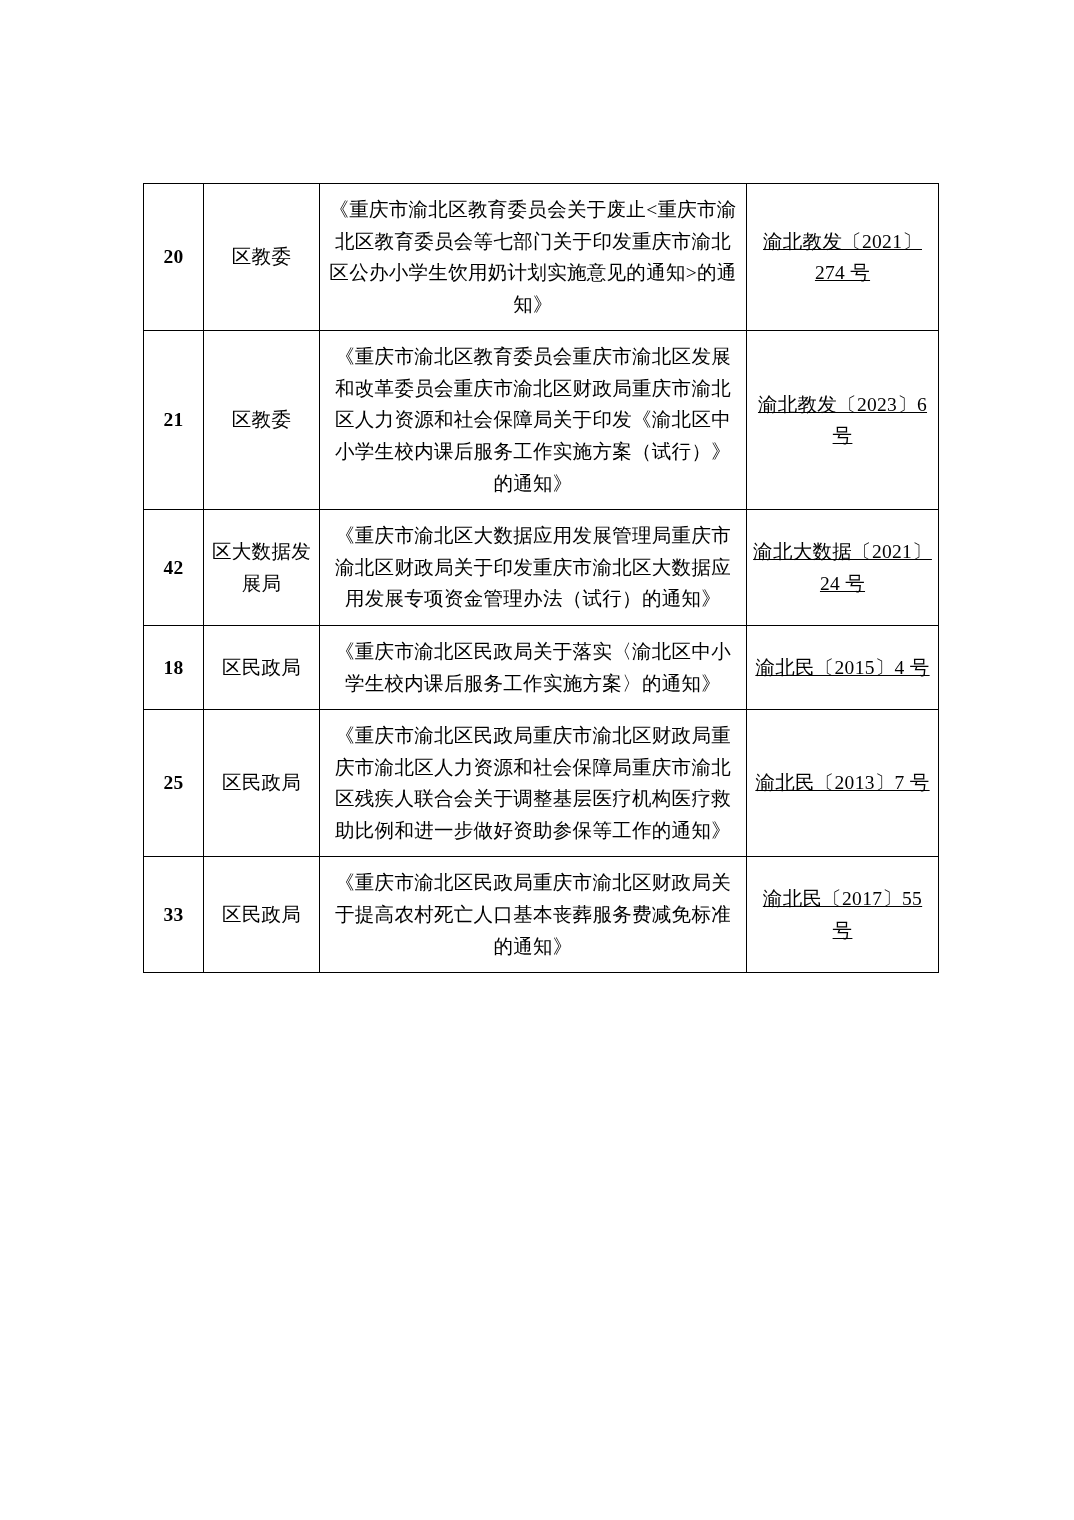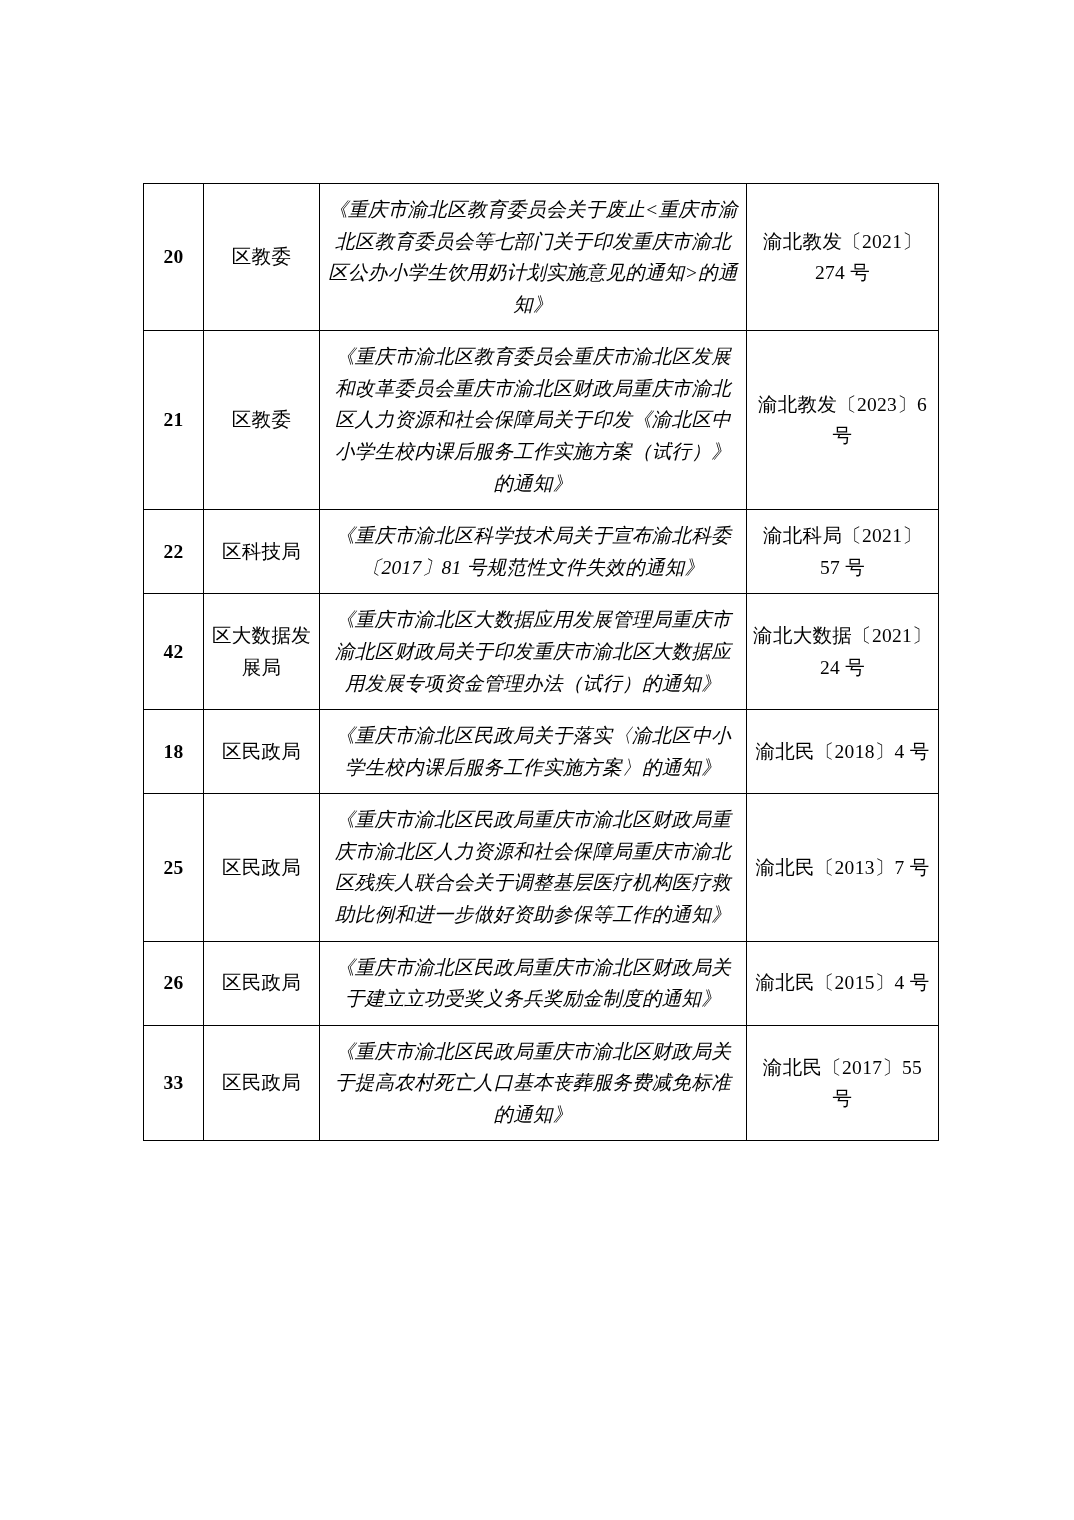--- a/index.html
+++ b/index.html
@@ -49,26 +49,26 @@
     font-weight: bold;
   }
   td.dept {
     font-size: 19.5px;
   }
   td.title {
     text-align: justify;
     text-align-last: center;
     padding-left: 12px;
     padding-right: 12px;
-    font-style: italic;
   }
   td.number {
     font-size: 19.5px;
     padding-left: 8px;
     padding-right: 8px;
+    text-decoration: underline;
   }
 </style>
 </head>
 <body>
 
 <div class="page">
   <div class="doc-table-wrap">
     <table class="doc-table">
       <colgroup>
         <col class="c-num">
@@ -83,48 +83,36 @@
           <td class="title">《重庆市渝北区教育委员会关于废止&lt;重庆市渝北区教育委员会等七部门关于印发重庆市渝北区公办小学生饮用奶计划实施意见的通知&gt;的通知》</td>
           <td class="number">渝北教发〔2021〕274 号</td>
         </tr>
         <tr>
           <td class="num">21</td>
           <td class="dept">区教委</td>
           <td class="title">《重庆市渝北区教育委员会重庆市渝北区发展和改革委员会重庆市渝北区财政局重庆市渝北区人力资源和社会保障局关于印发《渝北区中小学生校内课后服务工作实施方案（试行）》的通知》</td>
           <td class="number">渝北教发〔2023〕6 号</td>
         </tr>
         <tr>
-          <td class="num">22</td>
-          <td class="dept">区科技局</td>
-          <td class="title">《重庆市渝北区科学技术局关于宣布渝北科委〔2017〕81 号规范性文件失效的通知》</td>
-          <td class="number">渝北科局〔2021〕57 号</td>
-        </tr>
-        <tr>
           <td class="num">42</td>
           <td class="dept">区大数据发展局</td>
           <td class="title">《重庆市渝北区大数据应用发展管理局重庆市渝北区财政局关于印发重庆市渝北区大数据应用发展专项资金管理办法（试行）的通知》</td>
           <td class="number">渝北大数据〔2021〕24 号</td>
         </tr>
         <tr>
           <td class="num">18</td>
           <td class="dept">区民政局</td>
           <td class="title">《重庆市渝北区民政局关于落实〈渝北区中小学生校内课后服务工作实施方案〉的通知》</td>
-          <td class="number">渝北民〔2018〕4 号</td>
+          <td class="number">渝北民〔2015〕4 号</td>
         </tr>
         <tr>
           <td class="num">25</td>
           <td class="dept">区民政局</td>
           <td class="title">《重庆市渝北区民政局重庆市渝北区财政局重庆市渝北区人力资源和社会保障局重庆市渝北区残疾人联合会关于调整基层医疗机构医疗救助比例和进一步做好资助参保等工作的通知》</td>
           <td class="number">渝北民〔2013〕7 号</td>
-        </tr>
-        <tr>
-          <td class="num">26</td>
-          <td class="dept">区民政局</td>
-          <td class="title">《重庆市渝北区民政局重庆市渝北区财政局关于建立立功受奖义务兵奖励金制度的通知》</td>
-          <td class="number">渝北民〔2015〕4 号</td>
         </tr>
         <tr>
           <td class="num">33</td>
           <td class="dept">区民政局</td>
           <td class="title">《重庆市渝北区民政局重庆市渝北区财政局关于提高农村死亡人口基本丧葬服务费减免标准的通知》</td>
           <td class="number">渝北民〔2017〕55 号</td>
         </tr>
       </tbody>
     </table>
   </div>

